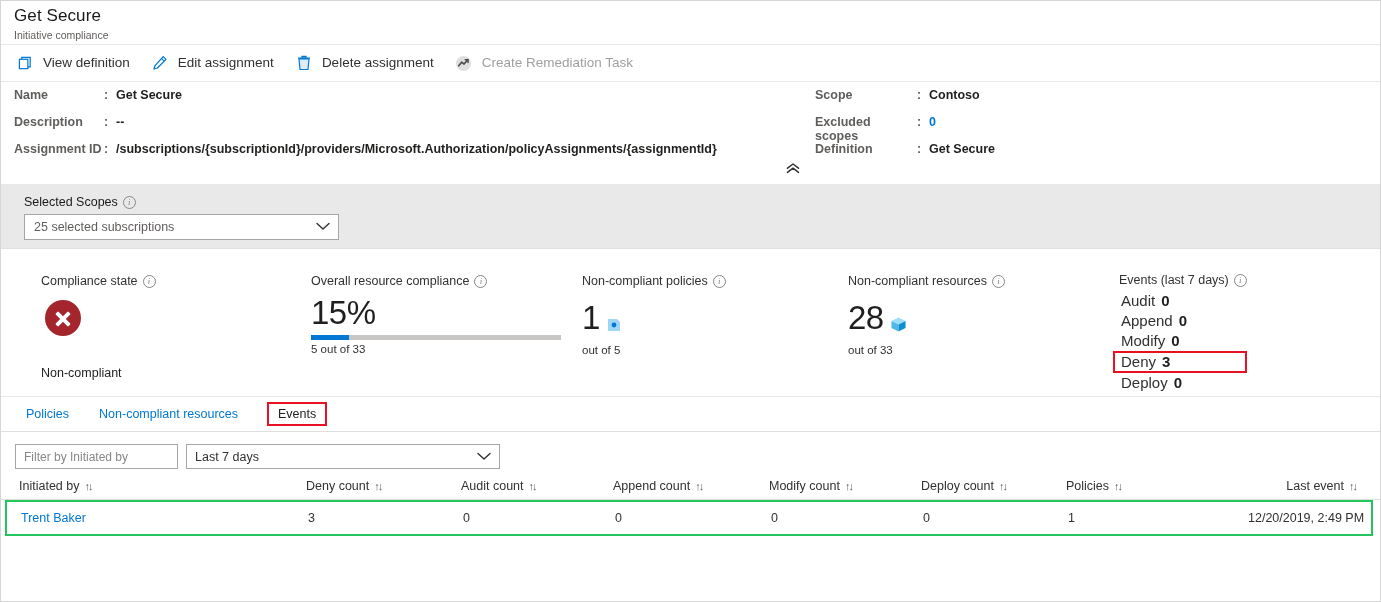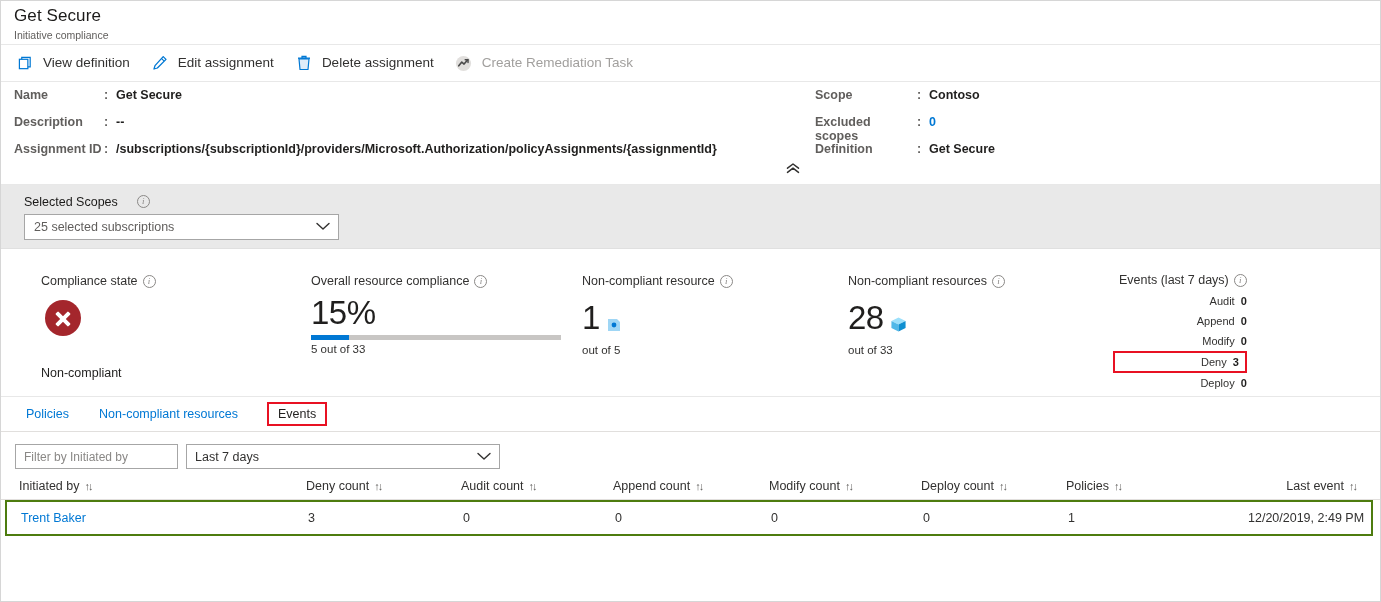--- a/index.html
+++ b/index.html
@@ -112,22 +112,22 @@
   .scopes-band {
     background: #e9e9e9;
     height: 64px;
     padding: 10px 0 0 23px;
     border-bottom: 1px solid #e0e0e0;
   }
   .scopes-label {
     font-size: 12.5px;
     color: #1b1a19;
     display: flex;
-    align-items: flex-start;
-    gap: 19px;
+    align-items: flex-end;
+    gap: 5px;
     margin-bottom: 5px;
   }
   .dropdown {
     width: 315px;
     height: 26px;
     background: #fff;
     border: 1px solid #a6a6a6;
     display: flex;
     align-items: center;
     justify-content: space-between;
@@ -210,29 +210,28 @@
     height: 5px;
     background: #0078d4;
   }
   .small-note {
     font-size: 11.5px;
     color: #323130;
     margin-top: 3px;
   }
   .events-list { margin-top: 4px; }
   .event-line {
-    font-size: 11px;
+    font-size: 15px;
     color: #323130;
     line-height: 20px;
     height: 20px;
     display: flex;
     align-items: center;
     gap: 6px;
     padding-left: 2px;
-    justify-content: flex-end;
   }
   .event-line .cnt { font-weight: bold; color: #201f1e; }
   .hl-box {
     border: 2px solid #e81123;
     padding: 0 6px;
     height: 22px;
     margin-left: -6px;
   }
 
   
@@ -314,21 +313,21 @@
   .sort-ic { color: #605e5c; font-size: 11px; letter-spacing: -2px; }
   .tbl-row {
     display: flex;
     height: 38px;
     align-items: center;
     padding-left: 18px;
     border-bottom: 1px solid #f3f2f1;
     position: relative;
   }
   .tbl-row.highlight {
-    border: 2px solid #4d7c0f;
+    border: 2px solid #22c55e;
     margin: 0 7px 0 4px;
     padding-left: 14px;
     height: 36px;
   }
   .td { font-size: 12.5px; color: #323130; white-space: nowrap; }
   .td.link { color: #0078d4; cursor: pointer; }
 
   
   .c0 { width: 287px; }
   .c1 { width: 155px; }
@@ -473,21 +472,21 @@
       </div>
       <div class="big-num">15%</div>
       <div class="progress-track">
         <div class="progress-fill" id="pc-fill" style="width: 15%;"></div>
       </div>
       <div class="small-note">5 out of 33</div>
     </div>
 
     <div class="metric" style="left:581px;">
       <div class="metric-title">
-        <span>Non-compliant resource</span>
+        <span>Non-compliant policies</span>
         <span class="info-i">i</span>
       </div>
       <div class="big-num">
         <span>1</span>
         <span class="sub-ic">
           <svg width="16" height="16" viewBox="0 0 16 16">
             <path d="M2 2 H11 L14 5 V14 H2 Z" fill="#9fd6f5"></path>
             <circle cx="8" cy="8" r="2.4" fill="#0078d4"></circle>
           </svg>
         </span>

